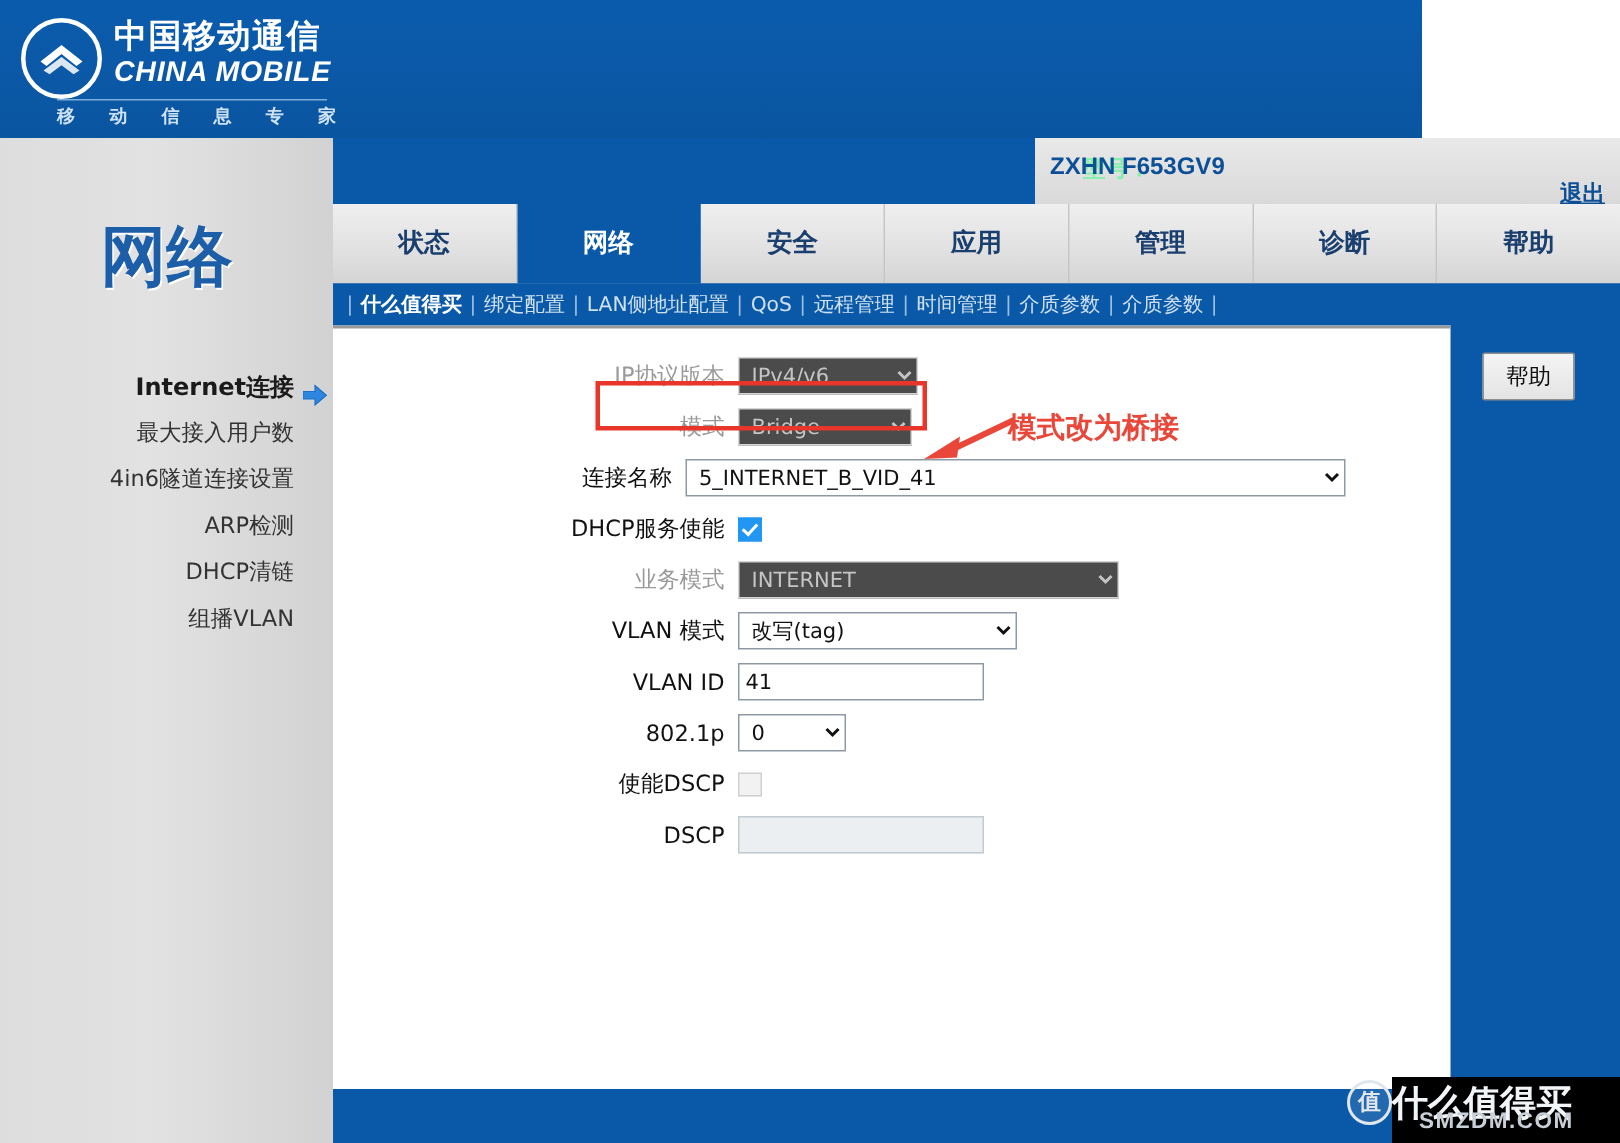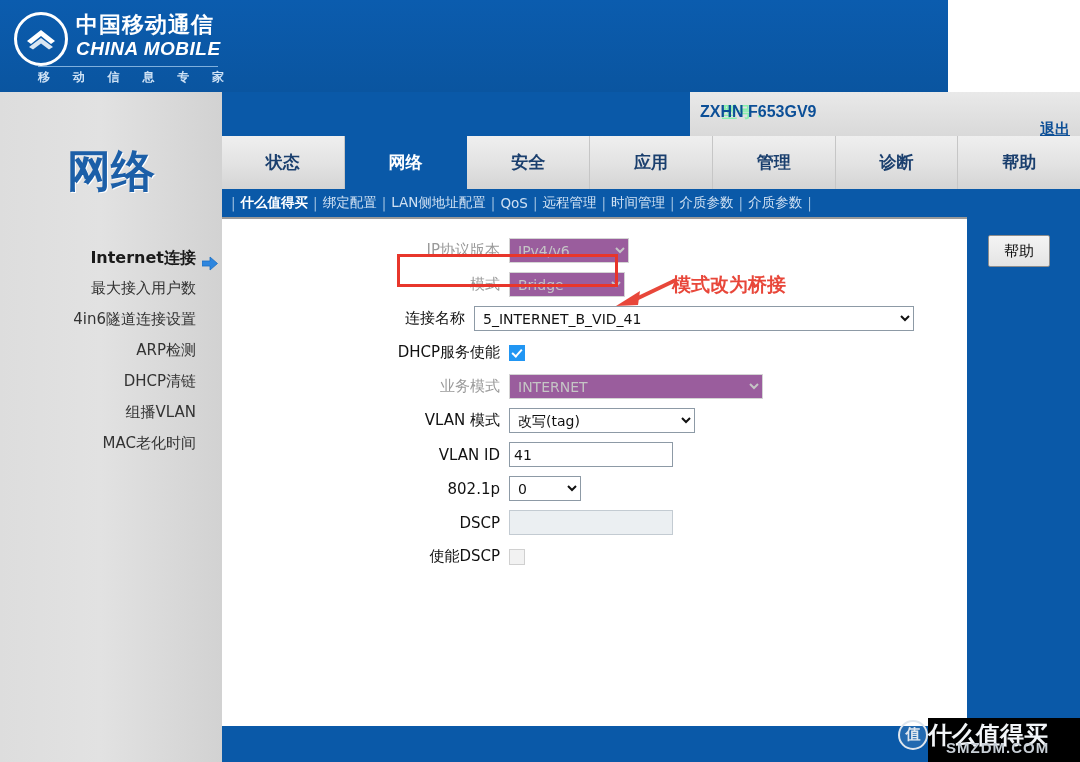--- a/index.html
+++ b/index.html
@@ -150,37 +150,37 @@
   .fbtn{
     width:106px;height:30px;line-height:30px;text-align:center;
     background:linear-gradient(180deg,#f3f3f3 0%,#e2e2e2 100%);
     border:1px solid #9a9a9a;margin-left:-1px;
     font-size:15px;color:#111111;letter-spacing:4px;
     font-family:"DejaVu Sans",sans-serif;cursor:pointer;
     box-sizing:border-box;
   }
 
   
-  .form{position:absolute;left:17px;top:16px;width:675px;}
+  .form{position:absolute;left:0;top:16px;width:675px;}
   .row{display:flex;align-items:center;height:31px;margin-bottom:3px;}
   .lbl{
     width:270px;text-align:right;padding-right:9px;
     font-size:15px;color:#111111;white-space:nowrap;
     font-family:"DejaVu Sans",sans-serif;box-sizing:border-box;
   }
   .lbl.dim{color:#9a9a9a;}
   .ctl{display:flex;align-items:center;}
 
   select.sel{
     height:25px;font-size:14px;font-family:"DejaVu Sans",sans-serif;
     border:1px solid #8d9aa6;background:#ffffff;color:#111111;
     padding:0 4px;box-sizing:border-box;
   }
   select.sel:disabled{
-    background:#701a75;color:#adadad;border:1px solid #c3c3c3;
+    background:#000000;color:#adadad;border:1px solid #c3c3c3;
   }
   input.txt{
     height:25px;font-size:14px;font-family:"DejaVu Sans",sans-serif;
     border:1px solid #8d9aa6;background:#ffffff;color:#111111;
     padding:0 4px;box-sizing:border-box;
   }
   input.txt:disabled{background:#ebeff2;border:1px solid #c3cbd2;}
 
   .w-ipver{width:120px;}
   .w-mode{width:116px;}
@@ -283,23 +283,20 @@
       </div>
       <div class="menu-item">
         <span>ARP检测</span>
       </div>
       <div class="menu-item">
         <span>DHCP清链</span>
       </div>
       <div class="menu-item">
         <span>组播VLAN</span>
       </div>
-      <div class="menu-item">
-        <span>MAC老化时间</span>
-      </div>
     </div>
   </div>
 
   <div class="content">
 
     <div class="topbar">
       <div class="model-plate"></div>
       <div class="model-label">型号：</div>
       <div class="model-value">ZXHN F653GV9</div>
       <div class="logout">退出</div>
@@ -401,30 +398,30 @@
         <div class="row">
           <div class="lbl">802.1p</div>
           <div class="ctl">
             <select class="sel w-8021p">
               <option>0</option>
             </select>
           </div>
         </div>
 
         <div class="row">
+          <div class="lbl">使能DSCP</div>
+          <div class="ctl">
+            <span class="cb off"></span>
+          </div>
+        </div>
+
+        <div class="row">
           <div class="lbl">DSCP</div>
           <div class="ctl">
             <input type="text" class="txt w-dscp" disabled="" value="" style="">
-          </div>
-        </div>
-
-        <div class="row">
-          <div class="lbl">使能DSCP</div>
-          <div class="ctl">
-            <span class="cb off"></span>
           </div>
         </div>
 
       </div>
     </div>
 
     <div class="help-pane">
       <button class="help-btn">帮助</button>
     </div>
 

